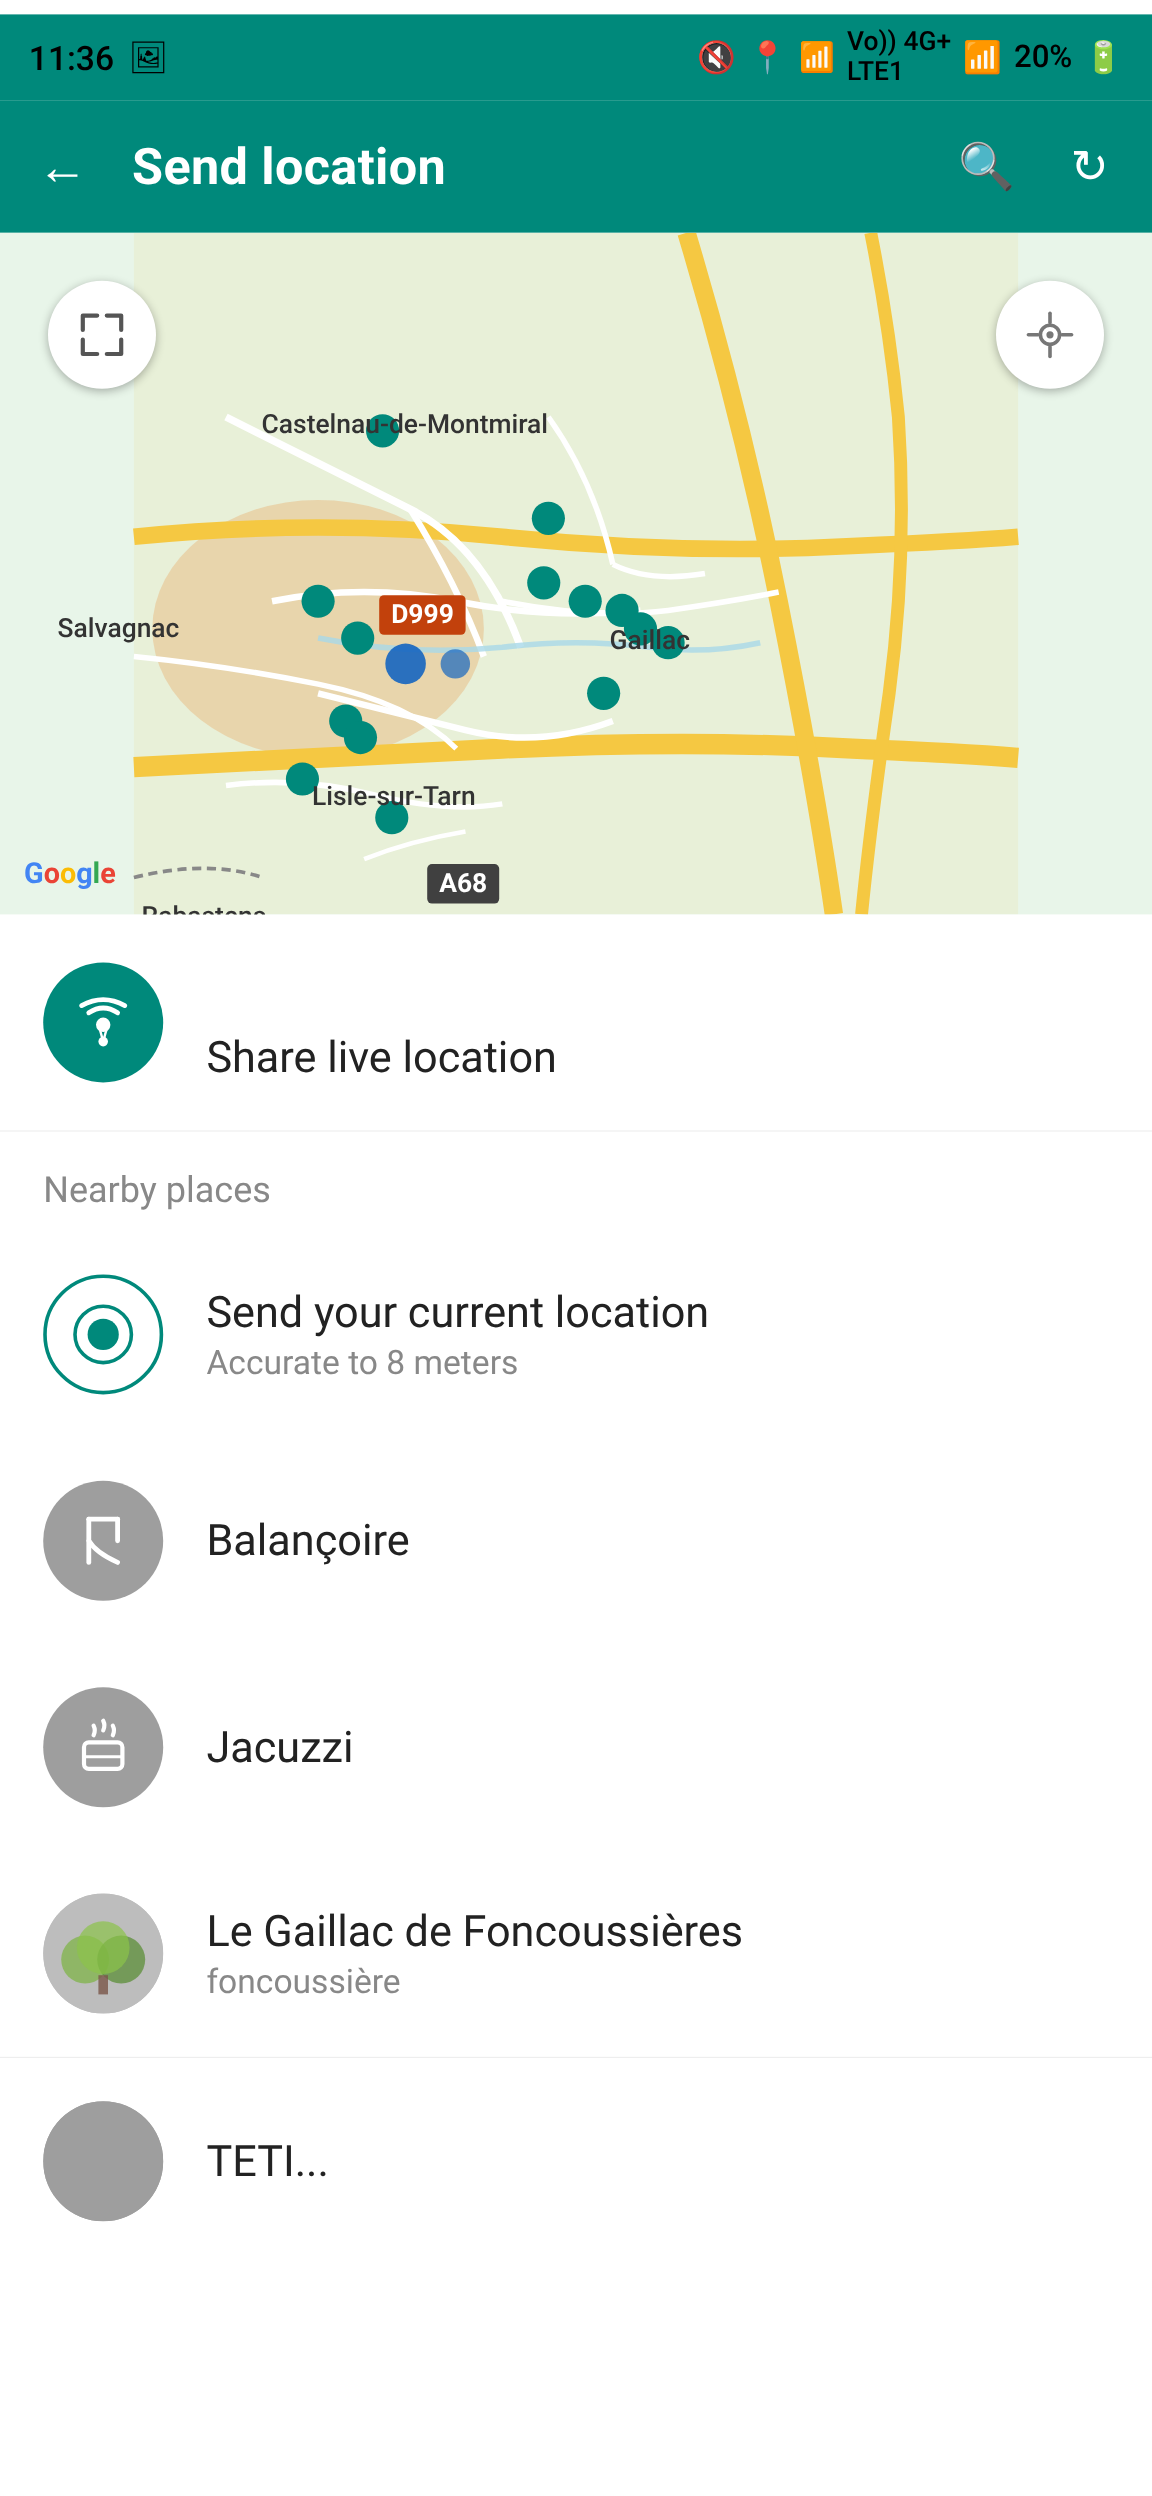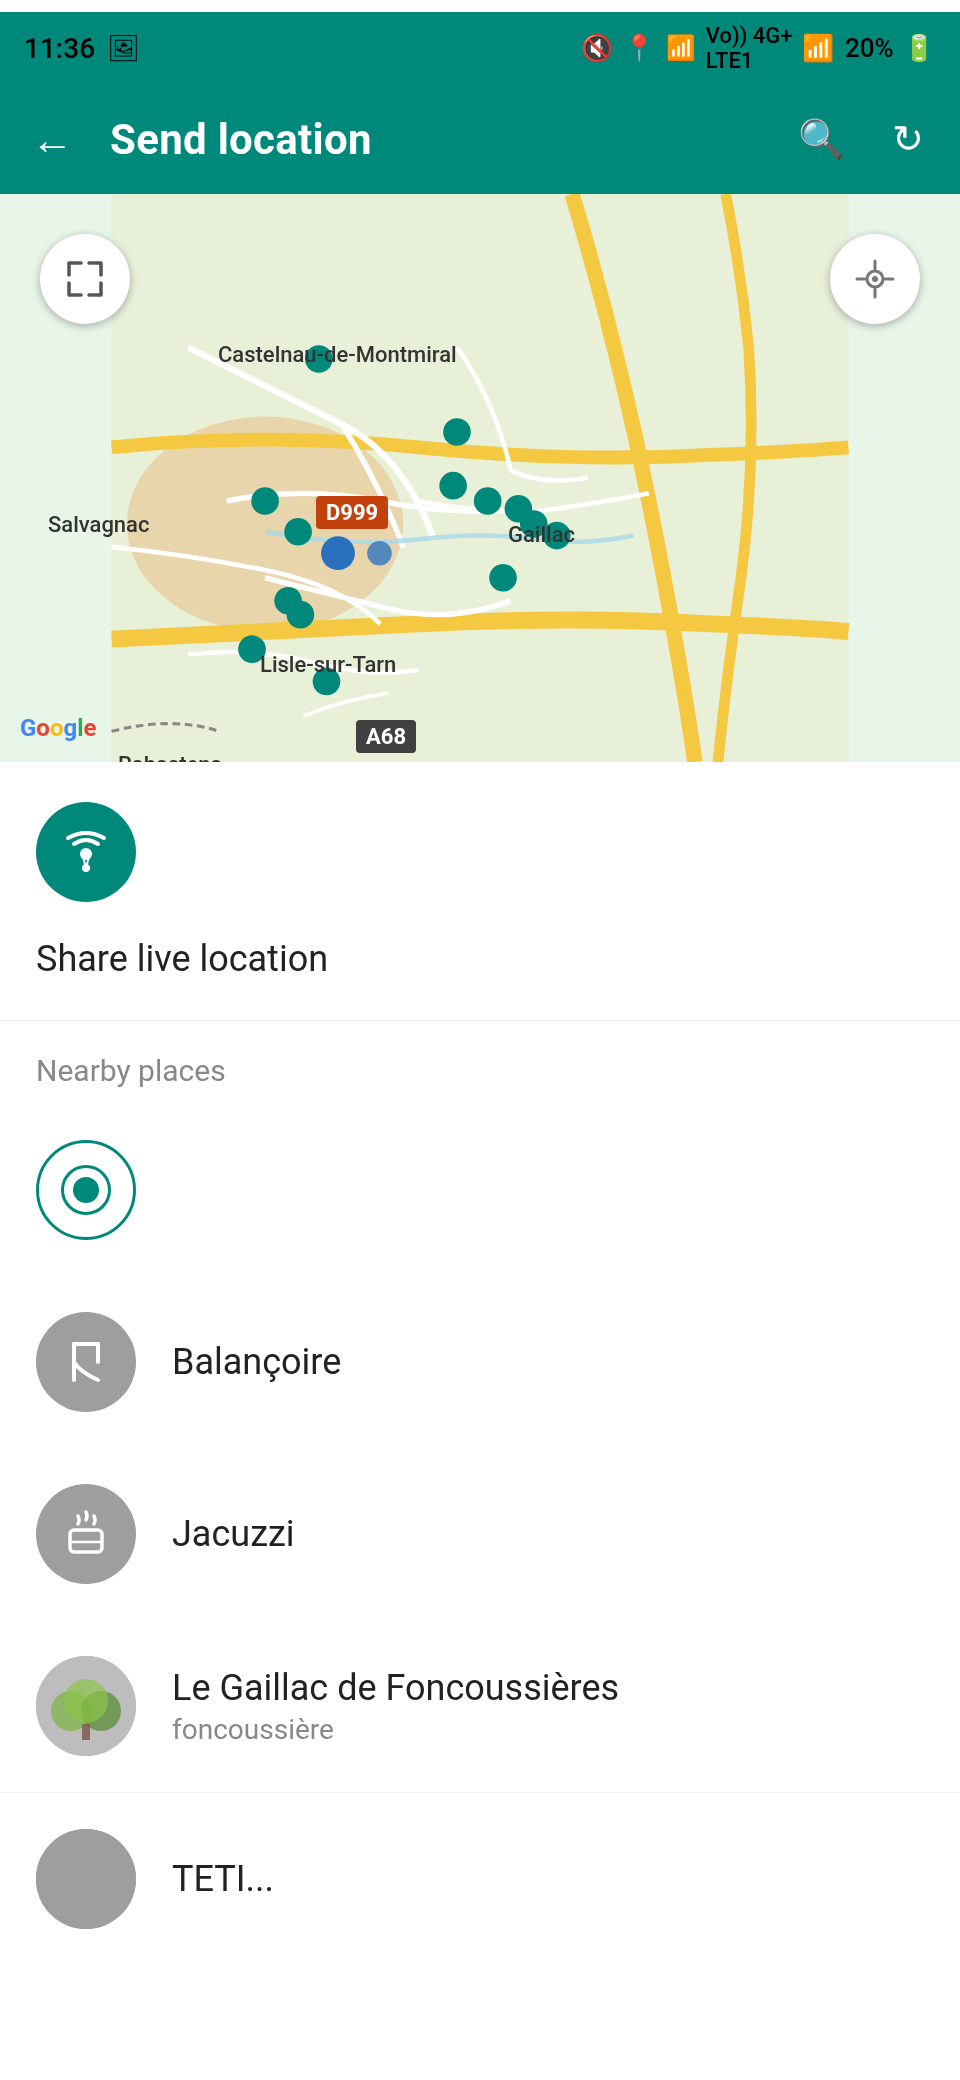--- a/index.html
+++ b/index.html
@@ -94,26 +94,25 @@
       right: 40px;
       width: 90px;
       height: 90px;
       font-size: 32px;
       color: #888;
     }
 
     
     .share-live {
       display: flex;
-      align-items: flex-start;
+      align-items: flex-end;
       padding: 40px 36px;
       gap: 36px;
       border-bottom: 1px solid #eee;
       cursor: pointer;
-      flex-direction: column;
     }
     .share-live-icon {
       width: 100px;
       height: 100px;
       border-radius: 50%;
       background: #00897B;
       display: flex;
       align-items: center;
       justify-content: center;
       flex-shrink: 0;
@@ -353,20 +352,24 @@
 </div>
 
 <div class="nearby-label">Nearby places</div>
 
 <div class="location-item">
   <div class="location-icon location-icon-current">
     <div class="location-icon-current-inner">
       <div class="location-icon-current-dot"></div>
     </div>
   </div>
+  <div class="location-text-wrap">
+    <div class="location-title">Send your current location</div>
+    <div class="location-sub">Accurate to 8 meters</div>
+  </div>
 </div>
 
 <div class="location-item">
   <div class="location-icon location-icon-gray">
     <svg width="52" height="52" viewBox="0 0 52 52" fill="none" xmlns="http://www.w3.org/2000/svg">
 
       <line x1="14" y1="8" x2="14" y2="44" stroke="#fff" stroke-width="4" stroke-linecap="round"></line>
       <line x1="14" y1="8" x2="38" y2="8" stroke="#fff" stroke-width="4" stroke-linecap="round"></line>
       <line x1="38" y1="8" x2="38" y2="26" stroke="#fff" stroke-width="4" stroke-linecap="round"></line>
       <path d="M14 26 Q20 36 38 44" stroke="#fff" stroke-width="4" fill="none" stroke-linecap="round"></path>

